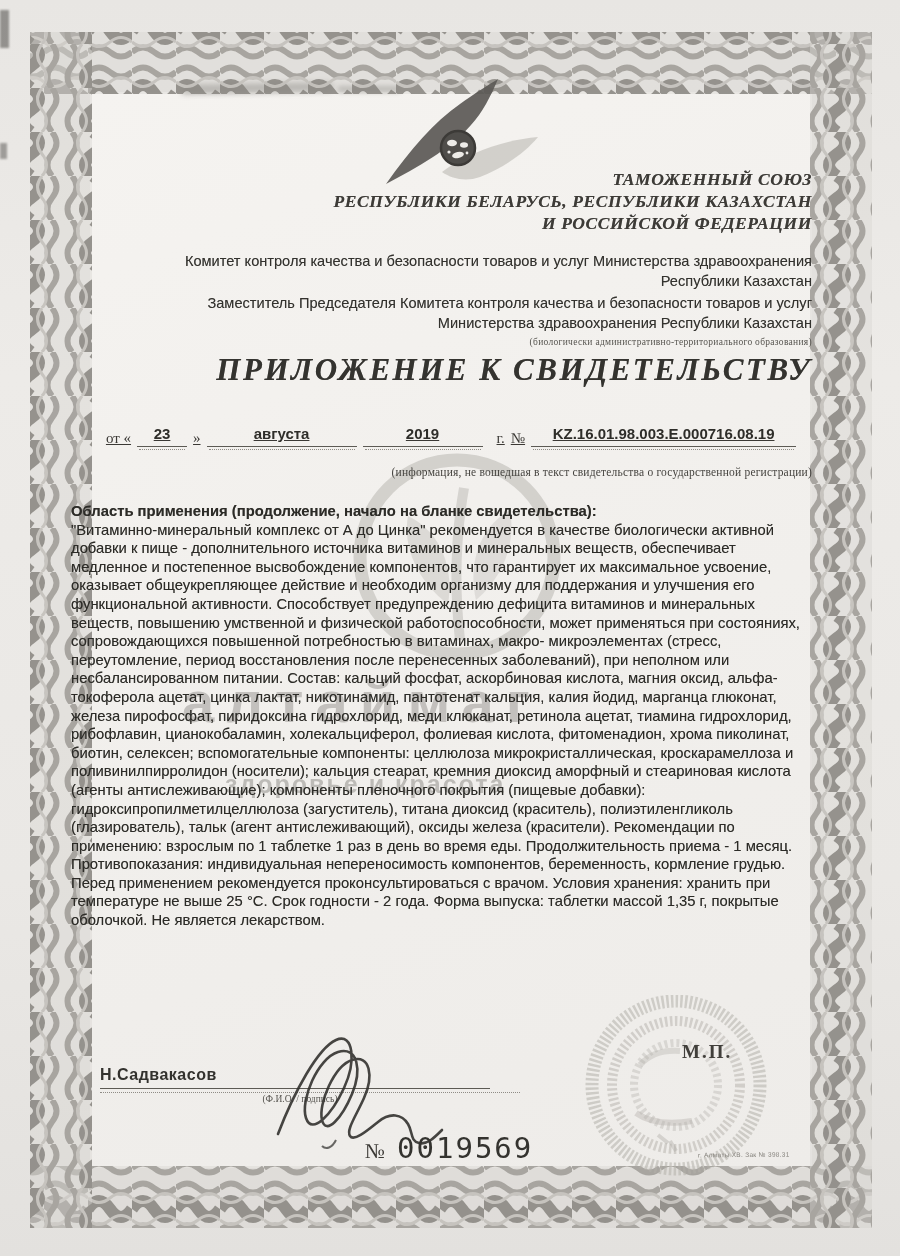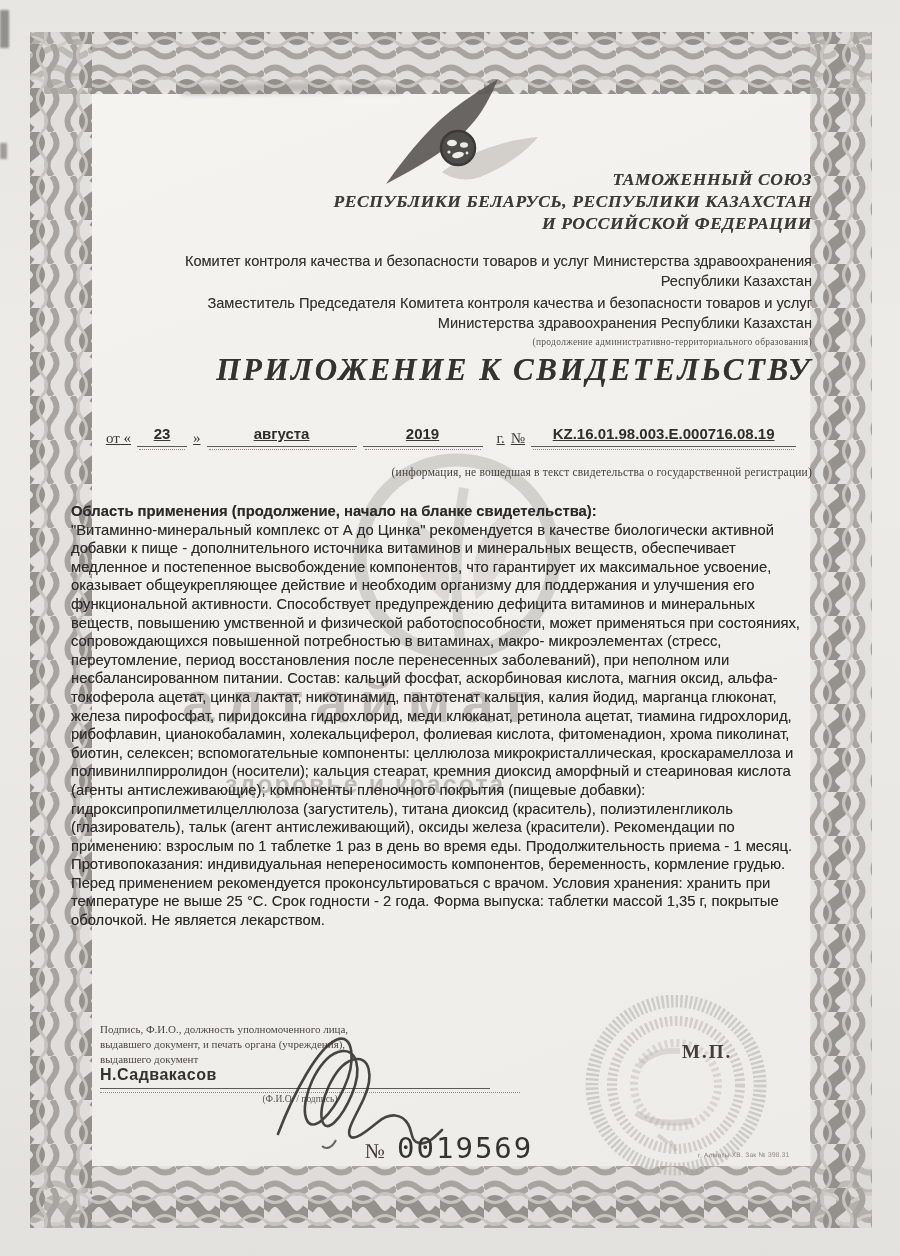--- a/index.html
+++ b/index.html
@@ -142,21 +142,21 @@
       <div class="serif-bi union-line">И РОССИЙСКОЙ ФЕДЕРАЦИИ</div>
     </div>
 
     <div class="abs centered" style="top:252px">
       <div class="authority">Комитет контроля качества и безопасности товаров и услуг Министерства здравоохранения</div>
       <div class="authority">Республики Казахстан</div>
       <div class="authority" style="margin-top:3px">Заместитель Председателя Комитета контроля качества и безопасности товаров и услуг</div>
       <div class="authority">Министерства здравоохранения Республики Казахстан</div>
     </div>
 
-    <div class="abs centered tiny-serif" style="top:337px">(продолжение административно-территориального образования)</div>
+    <div class="abs centered tiny-serif" style="top:337px">(биологически административно-территориального образования)</div>
 
     <div class="abs centered serif-bi title-main" style="top:352px">ПРИЛОЖЕНИЕ К СВИДЕТЕЛЬСТВУ</div>
 
     <div class="abs date-row">
       <span>от «</span>
         <span class="blank b-day">23</span>
         <span>»</span>
       <span class="blank b-month">августа</span>
       <span class="blank b-year">2019</span>
       <span style="margin-left:8px">г.</span>
@@ -164,25 +164,20 @@
       <span class="blank b-number">KZ.16.01.98.003.E.000716.08.19</span>
     </div>
 
     <div class="abs centered note-serif" style="top:466px">(информация, не вошедшая в текст свидетельства о государственной регистрации)</div>
 
     <div class="abs body-block">
       <div class="body-heading">Область применения (продолжение, начало на бланке свидетельства):</div>
       <div>"Витаминно-минеральный комплекс от А до Цинка" рекомендуется в качестве биологически активной добавки к пище - дополнительного источника витаминов и минеральных веществ, обеспечивает медленное и постепенное высвобождение компонентов, что гарантирует их максимальное усвоение, оказывает общеукрепляющее действие и необходим организму для поддержания и улучшения его функциональной активности. Способствует предупреждению дефицита витаминов и минеральных веществ, повышению умственной и физической работоспособности, может применяться при состояниях, сопровождающихся повышенной потребностью в витаминах, макро- микроэлементах (стресс, переутомление, период восстановления после перенесенных заболеваний), при неполном или несбалансированном питании. Состав: кальций фосфат, аскорбиновая кислота, магния оксид, альфа-токоферола ацетат, цинка лактат, никотинамид, пантотенат кальция, калия йодид, марганца глюконат, железа пирофосфат, пиридоксина гидрохлорид, меди клюканат, ретинола ацетат, тиамина гидрохлорид, рибофлавин, цианокобаламин, холекальциферол, фолиевая кислота, фитоменадион, хрома пиколинат, биотин, селексен; вспомогательные компоненты: целлюлоза микрокристаллическая, кроскарамеллоза и поливинилпирролидон (носители); кальция стеарат, кремния диоксид аморфный и стеариновая кислота (агенты антислеживающие); компоненты пленочного покрытия (пищевые добавки): гидроксипропилметилцеллюлоза (загуститель), титана диоксид (краситель), полиэтиленгликоль (глазирователь), тальк (агент антислеживающий), оксиды железа (красители). Рекомендации по применению: взрослым по 1 таблетке 1 раз в день во время еды. Продолжительность приема - 1 месяц. Противопоказания: индивидуальная непереносимость компонентов, беременность, кормление грудью. Перед применением рекомендуется проконсультироваться с врачом. Условия хранения: хранить при температуре не выше 25 °C. Срок годности - 2 года. Форма выпуска: таблетки массой 1,35 г, покрытые оболочкой. Не является лекарством.</div>
     </div>
 
-    <div class="abs sign-note">
-      <div>Подпись, Ф.И.О., должность уполномоченного лица,</div>
-      <div>выдавшего документ, и печать органа (учреждения),</div>
-      <div>выдавшего документ</div>
-    </div>
 
     <div class="abs signer">Н.Садвакасов</div>
     <div class="sign-line"></div>
     <div class="abs sign-caption">(Ф.И.О. / подпись)</div>
 
     <svg class="abs" width="190" height="130" style="left:262px;top:1022px" aria-hidden="true">
       <path d="M 16,112 C 32,70 56,26 74,18 C 92,10 94,40 82,66 C 70,92 50,114 44,96 C 38,78 56,36 76,30 C 96,24 100,48 90,72 C 80,96 64,114 60,98 C 56,82 72,44 90,38 C 108,32 112,54 102,76 C 94,94 84,108 88,114 C 92,120 106,108 116,100 C 128,90 140,92 146,102 C 151,110 148,119 157,121 C 165,123 172,116 180,108" fill="none" stroke="#2e2c29" stroke-width="2.6" stroke-linecap="round" opacity=".88"></path>
       <path d="M 74,118 C 70,126 64,128 60,124" fill="none" stroke="#2e2c29" stroke-width="2" opacity=".7"></path>
     </svg>
 

